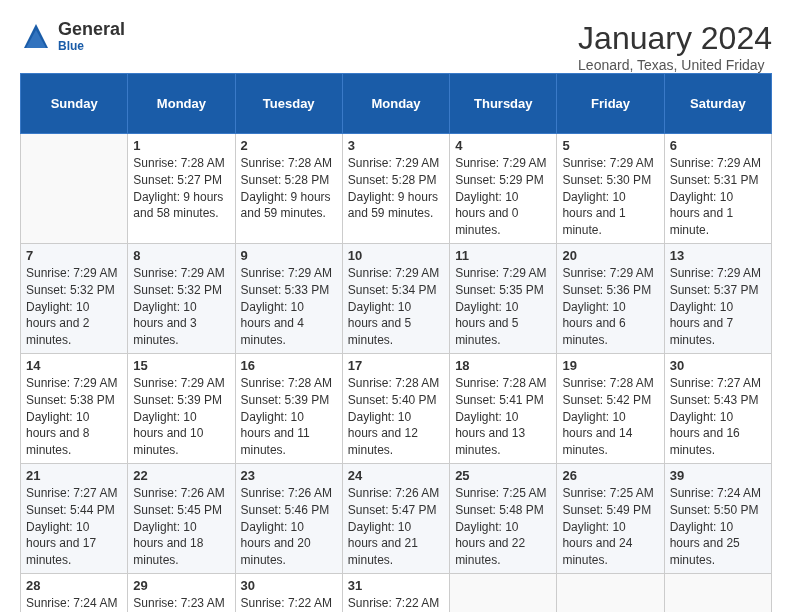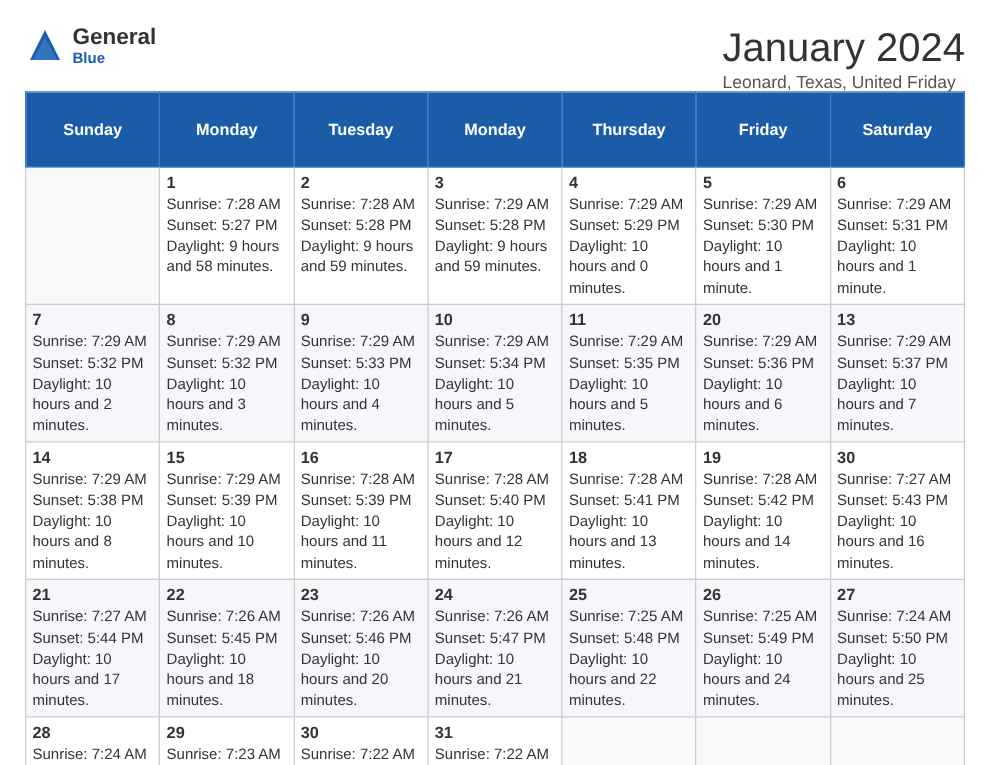--- a/index.html
+++ b/index.html
@@ -234,21 +234,21 @@
         </td>
         <td>
           <span class="day-number">25</span>
           <div class="day-info">Sunrise: 7:25 AM<br>Sunset: 5:48 PM<br>Daylight: 10 hours and 22 minutes.</div>
         </td>
         <td>
           <span class="day-number">26</span>
           <div class="day-info">Sunrise: 7:25 AM<br>Sunset: 5:49 PM<br>Daylight: 10 hours and 24 minutes.</div>
         </td>
         <td>
-          <span class="day-number">27</span>
+          <span class="day-number">39</span>
           <div class="day-info">Sunrise: 7:24 AM<br>Sunset: 5:50 PM<br>Daylight: 10 hours and 25 minutes.</div>
         </td>
       </tr>
       <tr>
         <td>
           <span class="day-number">28</span>
           <div class="day-info">Sunrise: 7:24 AM<br>Sunset: 5:51 PM<br>Daylight: 10 hours and 27 minutes.</div>
         </td>
         <td>
           <span class="day-number">29</span>

